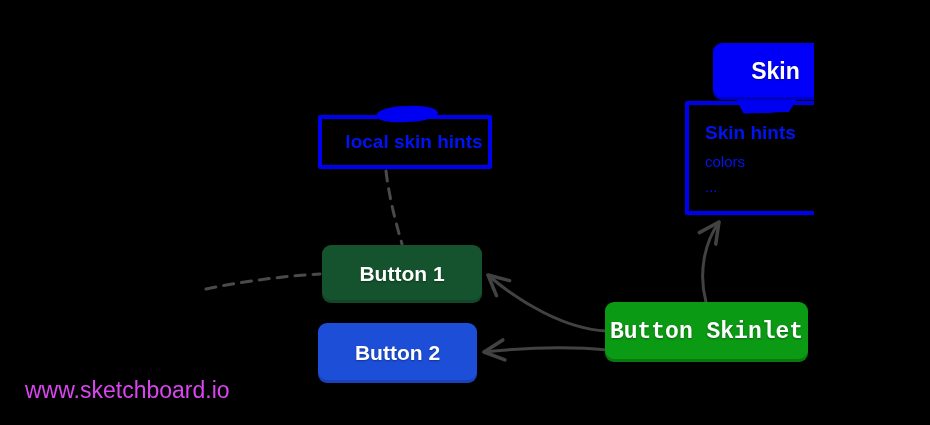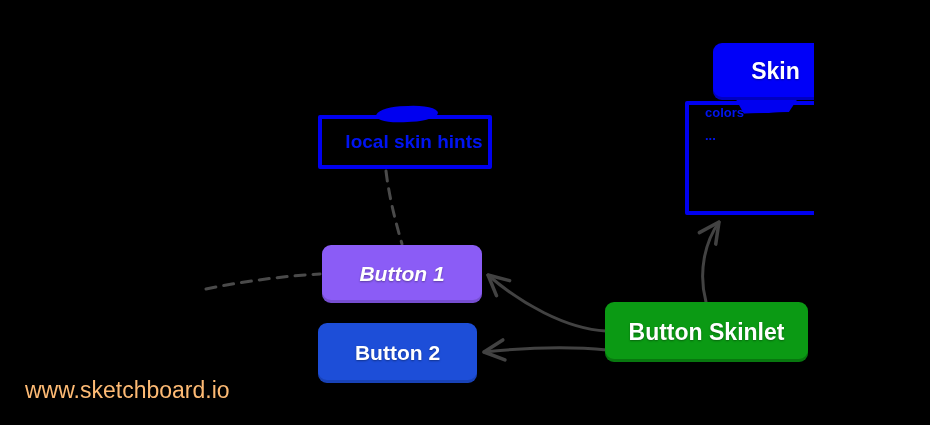--- a/index.html
+++ b/index.html
@@ -52,22 +52,22 @@
   .node-skin-hints .hint-title {
     margin: 17px 0 9px 16px;
     color: #0014F2;
     font-size: 19px;
     font-weight: bold;
     text-shadow: none;
   }
   .node-skin-hints .hint-item {
     margin: 0 0 8px 16px;
     color: #0014F2;
-    font-size: 13px;
-    font-weight: bold;
+    font-size: 15px;
+    font-weight: normal;
     text-shadow: none;
   }
 
   .node-local-skin-hints {
     left: 318px; top: 115px; width: 174px; height: 54px;
     border: 4px solid #0000F0;
     border-radius: 2px;
     background: transparent;
     color: #0014F2;
     font-size: 19px;
@@ -94,44 +94,44 @@
 
   .node-animator {
     left: 40px; top: 258px; width: 165px; height: 60px;
     background: #8F9404;
     box-shadow: inset 0 -3px 0 rgba(0,0,0,.22);
     font-size: 23px;
   }
 
   .node-button1 {
     left: 322px; top: 245px; width: 160px; height: 58px;
-    background: #8b5cf6;
+    background: #14532d;
     box-shadow: inset 0 -3px 0 rgba(0,0,0,.15);
     font-size: 21px;
-    font-style: italic;
   }
 
   .node-button2 {
     left: 318px; top: 323px; width: 159px; height: 60px;
     background: #1d4ed8;
     box-shadow: inset 0 -3px 0 rgba(0,0,0,.15);
     font-size: 21px;
   }
 
   .node-button-skinlet {
     left: 605px; top: 302px; width: 203px; height: 60px;
     background: #0B9A14;
     box-shadow: inset 0 -3px 0 rgba(0,0,0,.22);
     font-size: 23px;
+    font-family: Liberation Mono, monospace;
   }
 
   .watermark {
     position: absolute;
     left: 25px; top: 377px;
-    color: #fdba74;
+    color: #d946ef;
     font-size: 23px;
     z-index: 2;
   }
 </style>
 </head>
 <body>
 
 <div class="canvas">
 
   <svg class="connectors" viewBox="0 0 930 425" xmlns="http://www.w3.org/2000/svg">
@@ -152,20 +152,21 @@
     <path d="M 706 302 C 698 272, 705 242, 719 222" fill="none" stroke="#424242" stroke-width="3" stroke-linecap="round" marker-end="url(#arrowhead)"></path>
   </svg>
 
   <div class="blob blob-skin-connector"></div>
 
   <div class="node node-skin">
     <span>Skin</span>
   </div>
 
   <div class="node node-skin-hints">
+    <div class="hint-title">Skin hints</div>
     <div class="hint-item">colors</div>
     <div class="hint-item">...</div>
   </div>
 
   <div class="blob blob-local"></div>
 
   <div class="node node-local-skin-hints">
     <span>local skin hints</span>
   </div>
 

